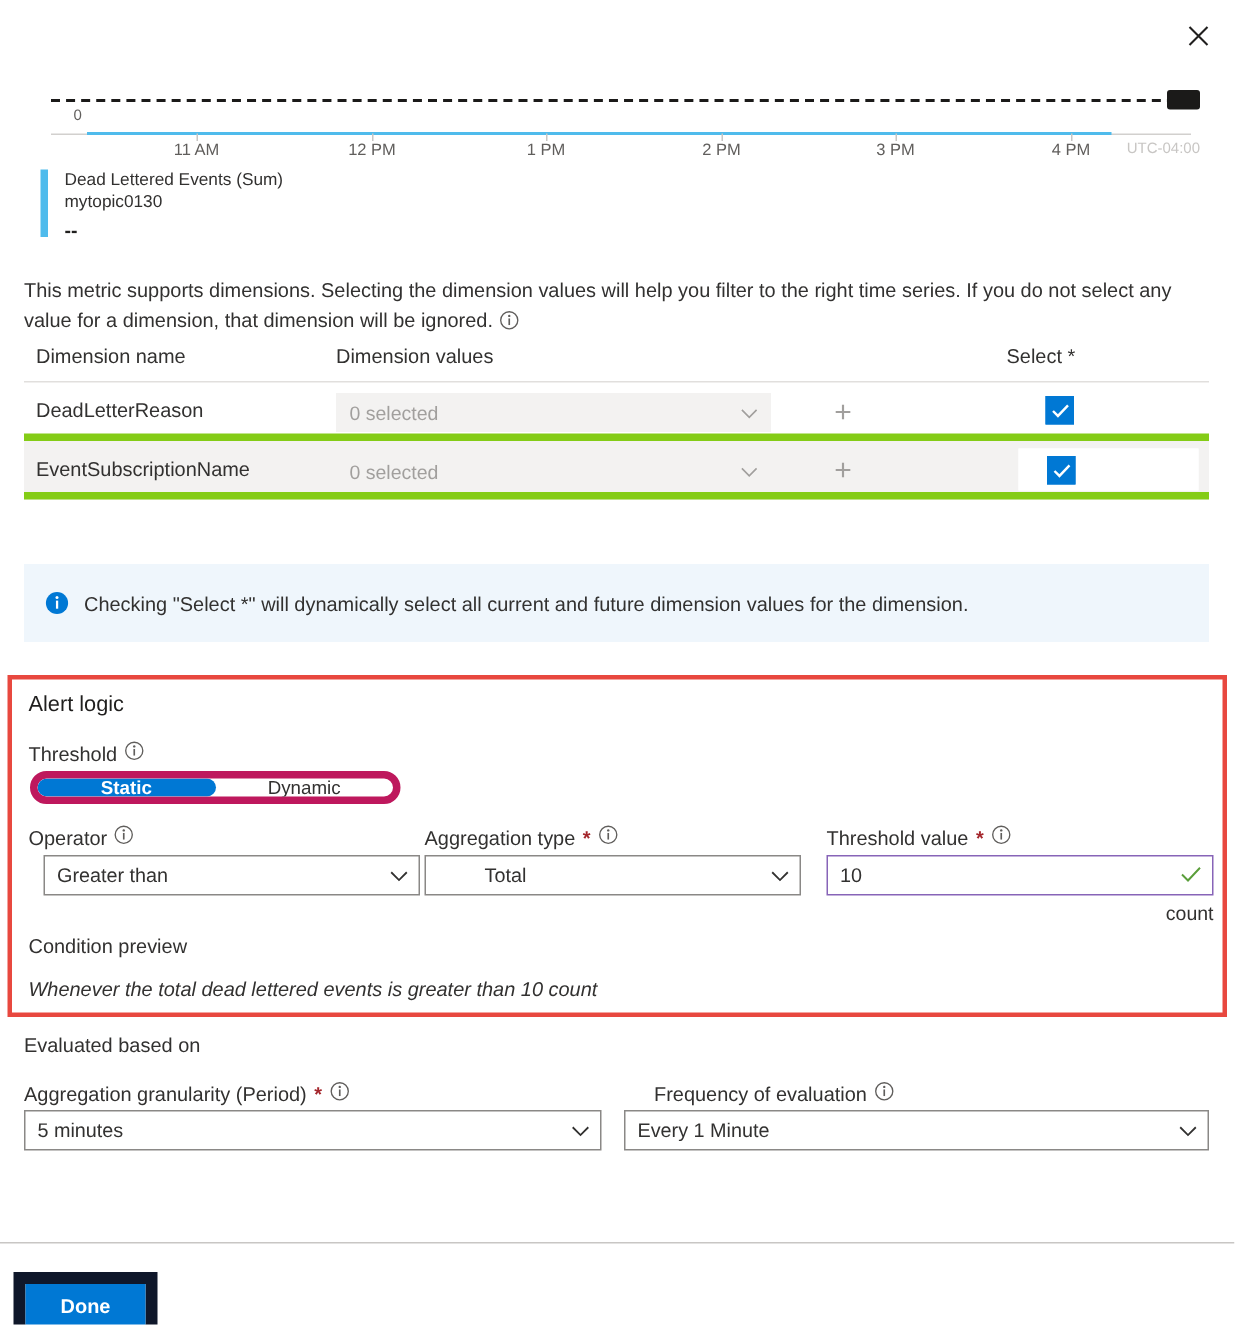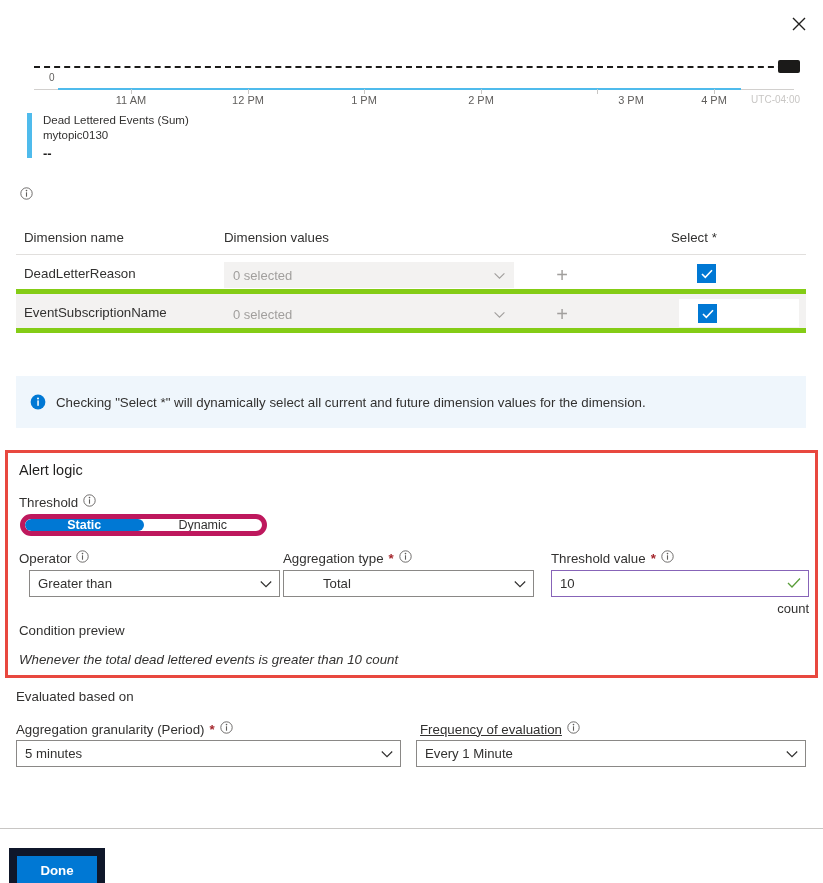--- a/index.html
+++ b/index.html
@@ -231,21 +231,21 @@
     position: absolute; left: 11px; top: 199px;
     font-size: 13.3px; color: #323130; font-style: italic;
   }
 
   
   .eval-title {
     position: absolute; left: 16px; top: 689px;
     font-size: 13.3px; color: #323130;
   }
   .gran-label { position: absolute; left: 16px;  top: 721px; }
-  .freq-label { position: absolute; left: 420px; top: 721px; text-decoration: underline; }
+  .freq-label { position: absolute; left: 436px; top: 721px; }
 
   .eval-field {
     position: absolute; top: 740px; height: 27px;
     background: #ffffff; border: 1px solid #8a8886;
     display: flex; align-items: center; padding: 0 8px;
     font-size: 13.2px; color: #323130; cursor: pointer;
   }
   .eval-field .chev {
     position: absolute; right: 7px; top: 50%; transform: translateY(-50%);
     color: #323130;
@@ -294,37 +294,37 @@
     <div class="x-tick" style="left:109px"></div>
     <div class="x-tick" style="left:226px"></div>
     <div class="x-tick" style="left:342px"></div>
     <div class="x-tick" style="left:459px"></div>
     <div class="x-tick" style="left:575px"></div>
     <div class="x-tick" style="left:692px"></div>
     <div class="x-label" style="left:109px">11 AM</div>
     <div class="x-label" style="left:226px">12 PM</div>
     <div class="x-label" style="left:342px">1 PM</div>
     <div class="x-label" style="left:459px">2 PM</div>
-    <div class="x-label" style="left:609px">3 PM</div>
+    <div class="x-label" style="left:575px">3 PM</div>
     <div class="x-label" style="left:692px">4 PM</div>
   </div>
   <div class="tz-label">UTC-04:00</div>
 </div>
 
 <div class="legend">
   <div class="legend-bar"></div>
   <div class="legend-text">
     <div class="legend-l1">Dead Lettered Events (Sum)</div>
     <div class="legend-l2">mytopic0130</div>
     <div class="legend-l3">--</div>
   </div>
 </div>
 
 <div class="desc">
-  <span class="info-icon-sm"><svg width="13" height="13" viewBox="0 0 13 13">
+  <span>This metric supports dimensions. Selecting the dimension values will help you filter to the right time series. If you do not select any value for a dimension, that dimension will be ignored.</span><span class="info-icon-sm"><svg width="13" height="13" viewBox="0 0 13 13">
         <circle cx="6.5" cy="6.5" r="5.7" fill="none" stroke="#605e5c" stroke-width="0.9"></circle>
         <circle cx="6.5" cy="3.6" r="0.8" fill="#605e5c"></circle>
         <rect x="5.95" y="5.3" width="1.1" height="4.4" fill="#605e5c"></rect>
       </svg></span>
 </div>
 
 <div class="dim-table">
   <div class="dim-head">
     <div class="col-name">Dimension name</div>
     <div class="col-values">Dimension values</div>

